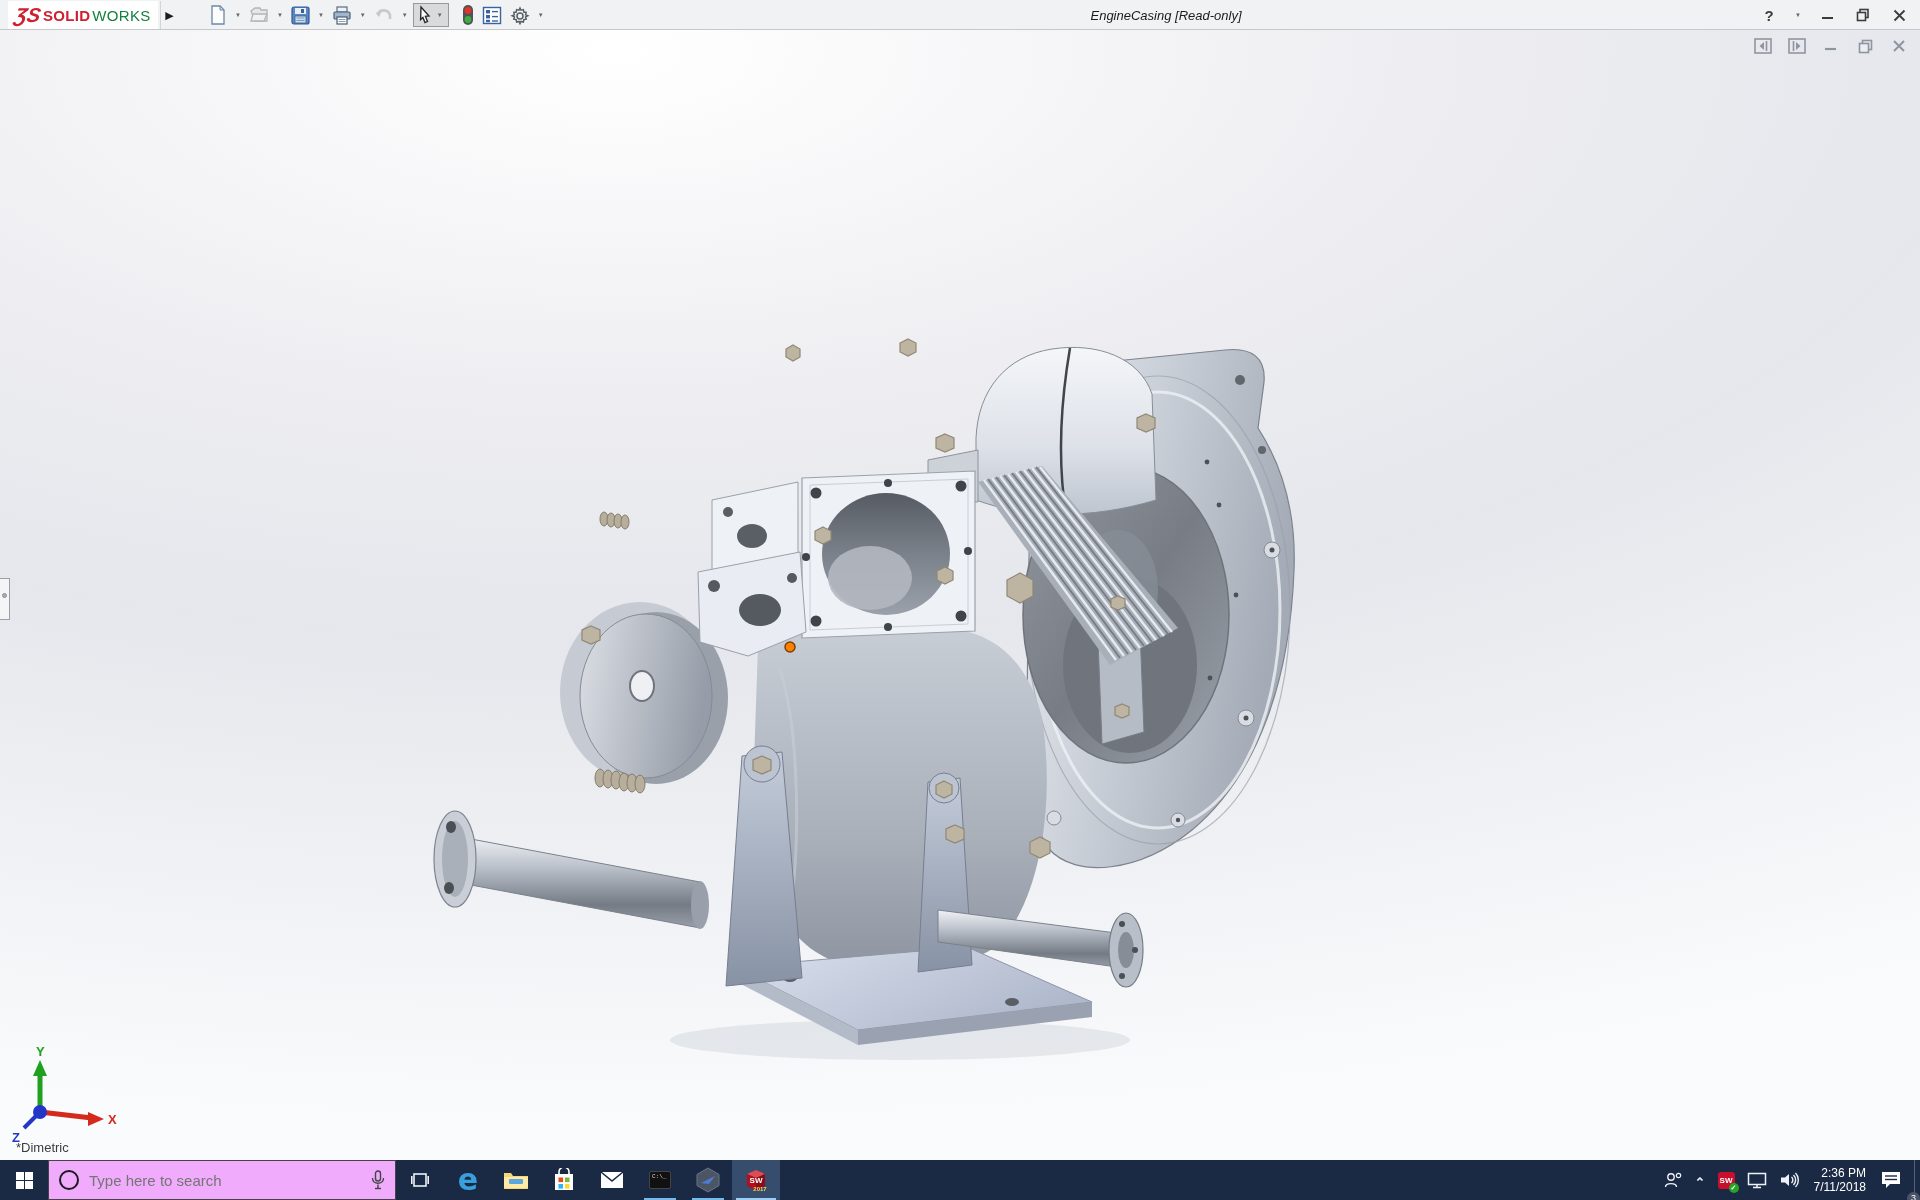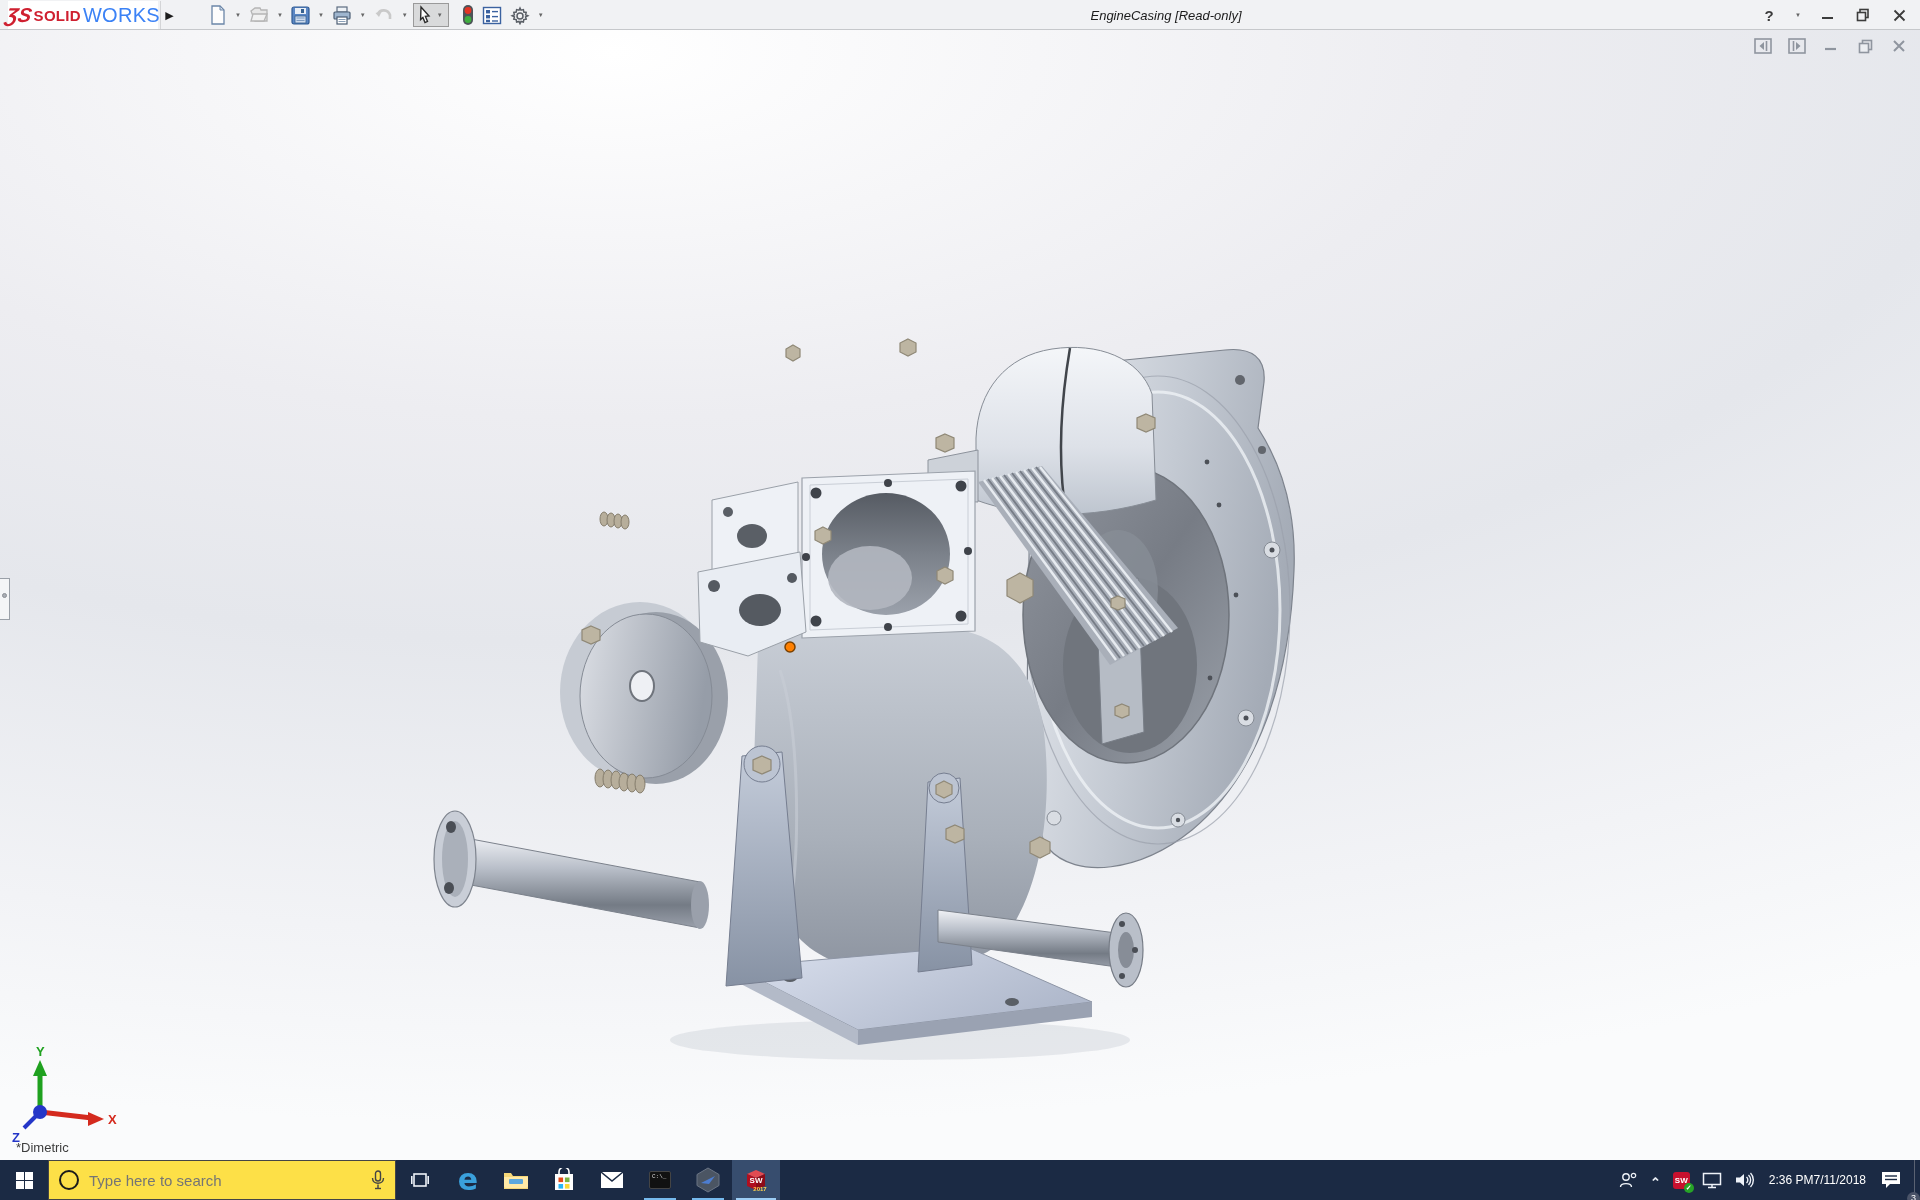--- a/index.html
+++ b/index.html
@@ -8,21 +8,21 @@
     --triad-x:#d42a1e; --triad-y:#1fa11f; --triad-z:#2436c8;
   }
   *{margin:0;padding:0;box-sizing:border-box;}
   html,body{width:1920px;height:1200px;overflow:hidden;font-family:"Liberation Sans",sans-serif;background:#fff;}
 
   
   .titlebar{position:absolute;left:0;top:0;width:1920px;height:30px;background:var(--titlebar-bg);border-bottom:1px solid #c6c8cb;}
   .logo{position:absolute;left:8px;top:1px;width:150px;height:28px;background:#fff;display:flex;align-items:center;justify-content:center;gap:2px;}
   .logo .swoosh{font-style:italic;font-weight:bold;font-size:20px;color:var(--brand-red);transform:skewX(-12deg);line-height:1;}
   .logo .b1{color:var(--brand-red);font-weight:bold;font-size:15px;letter-spacing:.3px;}
-  .logo .b2{color:#3b82f6;font-weight:normal;font-size:20px;letter-spacing:.3px;}
+  .logo .b2{color:#15803d;font-weight:normal;font-size:15px;letter-spacing:.3px;}
   .flyout{position:absolute;left:160px;top:1px;width:18px;height:28px;border-left:1px solid #d4d5d7;display:flex;align-items:center;justify-content:center;font-size:11px;color:#1c1c1c;}
   .tools{position:absolute;left:206px;top:0;height:30px;display:flex;align-items:center;gap:2px;}
   .tbtn{height:26px;display:flex;align-items:center;padding:0 3px;border-radius:2px;}
   .tbtn svg{display:block;}
   .caret{font-size:6px;color:#666;padding:0 3px;}
   .sel-box{border:1px solid #9a9a9a;background:#d9dadb;height:24px;display:flex;align-items:center;padding:0 2px;}
   .doc-title{position:absolute;left:1166px;top:50%;transform:translate(-50%,-50%);font-size:13px;color:#1b1b1b;white-space:nowrap;font-style:italic;}
   .winctl{position:absolute;right:8px;top:0;height:30px;display:flex;align-items:center;gap:10px;color:#3c3c3c;}
   .winctl .wbtn{width:26px;height:26px;display:flex;align-items:center;justify-content:center;}
   .help-q{font-size:15px;font-weight:bold;color:#3c3c3c;}
@@ -36,28 +36,28 @@
   .side-tab .dot{position:absolute;left:2px;top:14px;width:5px;height:5px;border-radius:50%;background:#a9adb4;border:1px solid #8a8e95;}
   .orient{position:absolute;left:16px;top:1110px;font-size:13px;font-weight:normal;color:#3d3d3d;}
   .model-svg{position:absolute;left:0;top:0;}
 
   
   .taskbar{position:absolute;left:0;top:1160px;width:1920px;height:40px;background:var(--taskbar-bg);display:flex;align-items:stretch;}
   .tb-slot{width:48px;display:flex;align-items:center;justify-content:center;position:relative;flex:0 0 auto;}
   .tb-slot.active{background:rgba(130,170,220,.28);}
   .run-line{position:absolute;left:8px;right:8px;bottom:0;height:2px;background:var(--underline);}
   .run-line.bright{left:4px;right:4px;background:#9ccdf5;}
-  .search-box{flex:0 0 348px;background:#fde047;border:1px solid #454545;display:flex;align-items:center;padding:0 10px;gap:10px;}
+  .search-box{flex:0 0 348px;background:#f0abfc;border:1px solid #454545;display:flex;align-items:center;padding:0 10px;gap:10px;}
   .search-box input{border:none;outline:none;background:transparent;flex:1;font-size:15px;color:#555;font-family:"Liberation Sans",sans-serif;}
   .cortana-ring{width:20px;height:20px;border:2px solid #1b1b1b;border-radius:50%;flex:0 0 auto;}
   .tb-spacer{flex:1;}
   .tray{display:flex;align-items:center;flex:0 0 auto;}
   .tray-btn{height:40px;display:flex;align-items:center;justify-content:center;padding:0 6px;}
   .chev{color:#eaeef4;font-size:13px;font-weight:bold;transform:translateY(2px);}
-  .clock{display:flex;flex-direction:row;align-items:flex-end;justify-content:center;color:#fff;font-size:12px;line-height:14px;padding:0 8px;}
+  .clock{display:flex;flex-direction:column;align-items:flex-end;justify-content:center;color:#fff;font-size:12px;line-height:14px;padding:0 8px;}
   .sw-tray{position:relative;width:17px;height:17px;background:#c8102e;border-radius:3px;color:#fff;font-size:8px;font-weight:bold;display:flex;align-items:center;justify-content:center;}
   .sw-tray .chk{position:absolute;right:-4px;bottom:-4px;width:10px;height:10px;border-radius:50%;background:#27a327;color:#fff;font-size:7px;line-height:10px;text-align:center;}
   .action-badge{position:absolute;right:-6px;bottom:-5px;width:13px;height:13px;border-radius:50%;background:#4a5368;color:#fff;font-size:9px;line-height:13px;text-align:center;}
   .show-desktop{width:6px;border-left:1px solid #5a6272;height:40px;}
   .cmd-icon{width:22px;height:18px;background:#111;border:1px solid #444;border-radius:2px;color:#ddd;font-family:"Liberation Mono",monospace;font-size:6px;padding:1px 2px;line-height:7px;}
   .edge-e{font-size:30px;font-weight:bold;color:#3aa0dc;font-family:"DejaVu Sans",sans-serif;line-height:30px;}
 </style>
 </head>
 <body>
 

